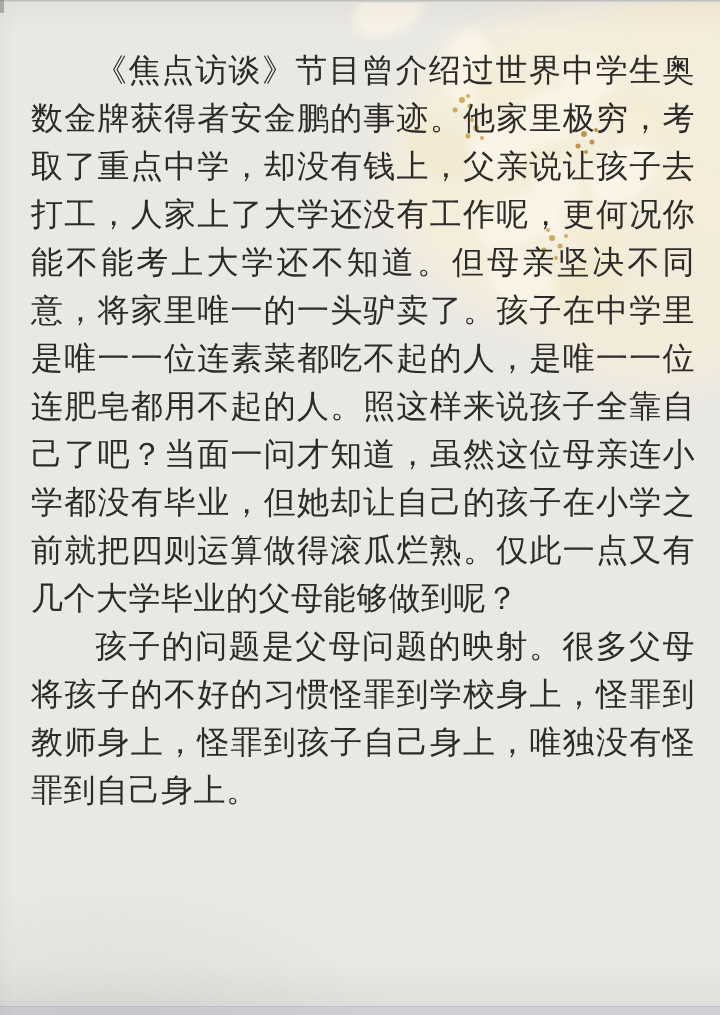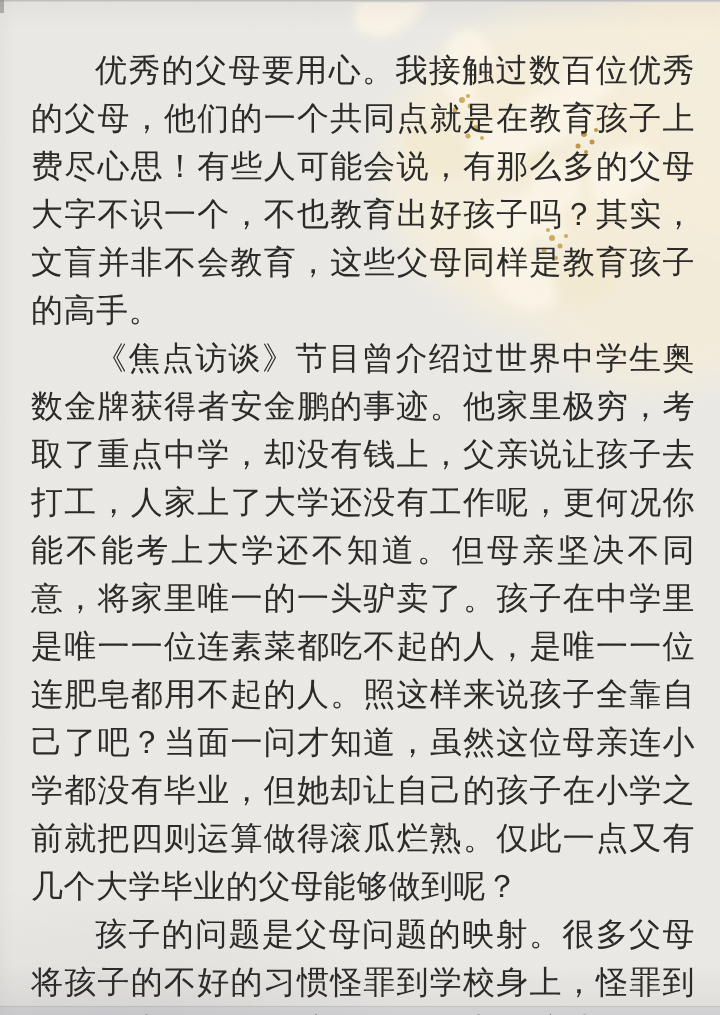--- a/index.html
+++ b/index.html
@@ -130,18 +130,17 @@
     </filter>
     <rect width="720" height="1015" filter="url(#paperNoise)" opacity="0.06"></rect>
   </svg>
 
   <div class="edge-top"></div>
   <div class="corner-speck"></div>
   <div class="edge-bottom"></div>
   <div class="vignette"></div>
 
   <div class="content">
-    <p>优秀的父母要用心。我接触过数百位优秀的父母，他们的一个共同点就是在教育孩子上费尽心思！有些人可能会说，有那么多的父母大字不识一个，不也教育出好孩子吗？其实，文盲并非不会教育，这些父母同样是教育孩子的高手。</p>
     <p>《焦点访谈》节目曾介绍过世界中学生奥数金牌获得者安金鹏的事迹。他家里极穷，考取了重点中学，却没有钱上，父亲说让孩子去打工，人家上了大学还没有工作呢，更何况你能不能考上大学还不知道。但母亲坚决不同意，将家里唯一的一头驴卖了。孩子在中学里是唯一一位连素菜都吃不起的人，是唯一一位连肥皂都用不起的人。照这样来说孩子全靠自己了吧？当面一问才知道，虽然这位母亲连小学都没有毕业，但她却让自己的孩子在小学之前就把四则运算做得滚瓜烂熟。仅此一点又有几个大学毕业的父母能够做到呢？</p>
     <p>孩子的问题是父母问题的映射。很多父母将孩子的不好的习惯怪罪到学校身上，怪罪到教师身上，怪罪到孩子自己身上，唯独没有怪罪到自己身上。</p>
   </div>
 
 </div>
 
 </body></html>

